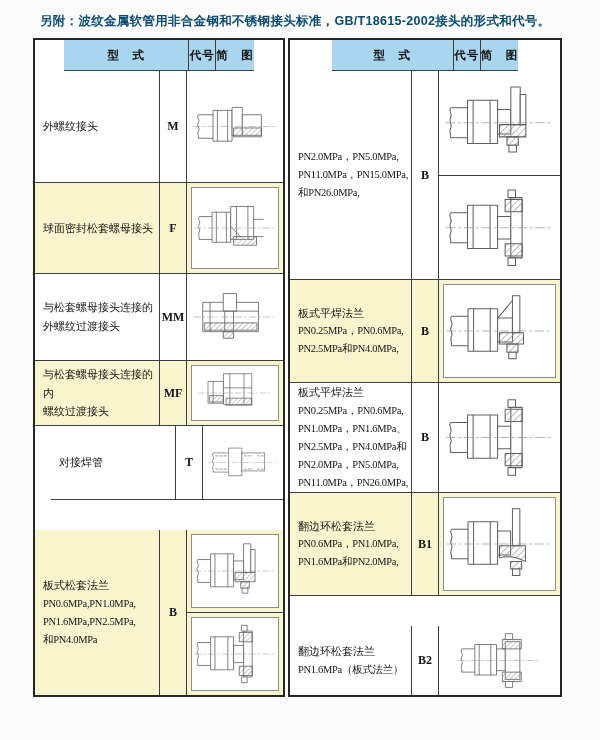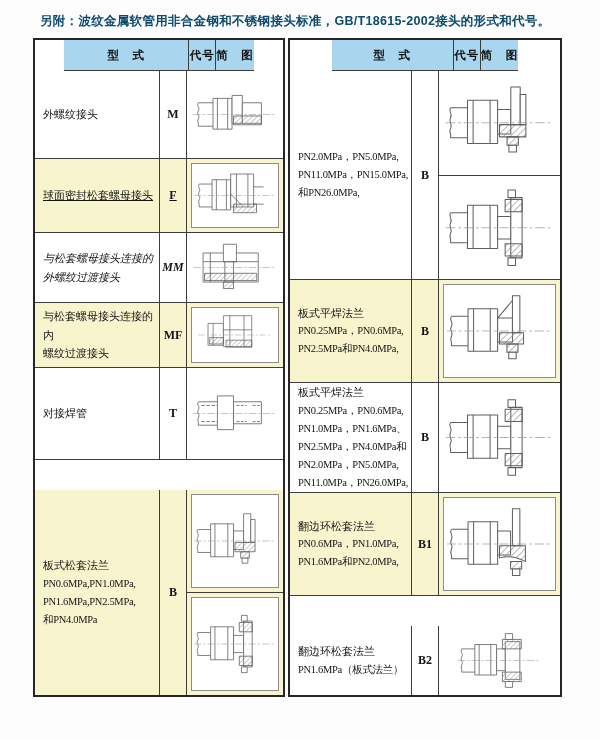--- a/index.html
+++ b/index.html
@@ -52,21 +52,21 @@
 <body>
 
 <div class="title">另附：波纹金属软管用非合金钢和不锈钢接头标准，GB/T18615-2002接头的形式和代号。</div>
 
 <div class="tbl" id="tblL">
     <div class="trow hdrrow" style="height: 31px;">
       <div class="cell">型　式</div>
       <div class="cell">代号</div>
       <div class="cell">简　图</div>
     </div>
-    <div class="trow" style="height: 88px;">
+    <div class="trow" style="height: 112px;">
       <div class="cell typ">
         <div>外螺纹接头</div>
       </div>
       <div class="cell cod">M</div>
       <div class="cell dgc">
         <div class="dsub">
           <div class="dframe">
             <svg viewBox="0 0 120 84" preserveAspectRatio="xMidYMid meet">
               <defs>
                 <pattern id="hp1" width="5" height="5" patternUnits="userSpaceOnUse" patternTransform="rotate(45)">
@@ -80,21 +80,21 @@
               <path d="M50,20 V62" stroke="#5f5f5f" stroke-width="1.1" fill="none" stroke-linejoin="round"></path>
               <rect x="56" y="16" width="14" height="38" fill="#fff" stroke="#5f5f5f" stroke-width="1.1" stroke-linejoin="round"></rect>
               <rect x="70" y="26" width="26" height="28" fill="#fff" stroke="#5f5f5f" stroke-width="1.1" stroke-linejoin="round"></rect>
               <rect x="58" y="44" width="38" height="12" fill="url(#hp1)" stroke="#5f5f5f" stroke-width="1.1" stroke-linejoin="round"></rect>
               <path d="M3,42 H117" stroke="#9a9a9a" stroke-width="0.8" stroke-dasharray="10 3 3 3" fill="none"></path>
             </svg>
           </div>
         </div>
       </div>
     </div>
-    <div class="trow hl" style="height: 74px; text-decoration: underline;">
+    <div class="trow hl" style="height: 91px;">
       <div class="cell typ">
         <div>球面密封松套螺母接头</div>
       </div>
       <div class="cell cod">F</div>
       <div class="cell dgc">
         <div class="dsub">
           <div class="dframe">
             <svg viewBox="0 0 120 84" preserveAspectRatio="xMidYMid meet">
               <defs>
                 <pattern id="hp2" width="5" height="5" patternUnits="userSpaceOnUse" patternTransform="rotate(45)">
@@ -111,21 +111,21 @@
               <path d="M78,12 V58" stroke="#5f5f5f" stroke-width="1.1" fill="none" stroke-linejoin="round"></path>
               <path d="M54,40 L70,56" stroke="#5f5f5f" stroke-width="1.1" fill="none" stroke-linejoin="round"></path>
               <rect x="58" y="54" width="32" height="12" fill="url(#hp2)" stroke="#5f5f5f" stroke-width="1.1" stroke-linejoin="round"></rect>
               <path d="M86,30 H100 M86,54 H100" stroke="#5f5f5f" stroke-width="1.1" fill="none" stroke-linejoin="round"></path>
               <path d="M3,42 H117" stroke="#9a9a9a" stroke-width="0.8" stroke-dasharray="10 3 3 3" fill="none"></path>
             </svg>
           </div>
         </div>
       </div>
     </div>
-    <div class="trow" style="height: 70px; font-style: italic;">
+    <div class="trow" style="height: 87px;">
       <div class="cell typ">
         <div>与松套螺母接头连接的</div>
         <div>外螺纹过渡接头</div>
       </div>
       <div class="cell cod">MM</div>
       <div class="cell dgc">
         <div class="dsub">
           <div class="dframe">
             <svg viewBox="0 0 120 84" preserveAspectRatio="xMidYMid meet">
               <defs>
@@ -169,21 +169,21 @@
               <path d="M74,12 V60" stroke="#5f5f5f" stroke-width="1.1" fill="none" stroke-linejoin="round"></path>
               <path d="M42,34 H86" stroke="#5f5f5f" stroke-width="1.1" fill="none" stroke-linejoin="round"></path>
               <rect x="20" y="46" width="22" height="10" fill="url(#hp4)" stroke="#5f5f5f" stroke-width="1.1" stroke-linejoin="round"></rect>
               <rect x="46" y="50" width="40" height="11" fill="url(#hp4)" stroke="#5f5f5f" stroke-width="1.1" stroke-linejoin="round"></rect>
               <path d="M3,42 H117" stroke="#9a9a9a" stroke-width="0.8" stroke-dasharray="10 3 3 3" fill="none"></path>
             </svg>
           </div>
         </div>
       </div>
     </div>
-    <div class="trow" style="height: 92px;">
+    <div class="trow" style="height: 74px; padding-left: 16px;">
       <div class="cell typ">
         <div>对接焊管</div>
       </div>
       <div class="cell cod">T</div>
       <div class="cell dgc">
         <div class="dsub">
           <div class="dframe">
             <svg viewBox="0 0 120 84" preserveAspectRatio="xMidYMid meet">
               <defs>
                 <pattern id="hp5" width="5" height="5" patternUnits="userSpaceOnUse" patternTransform="rotate(45)">

